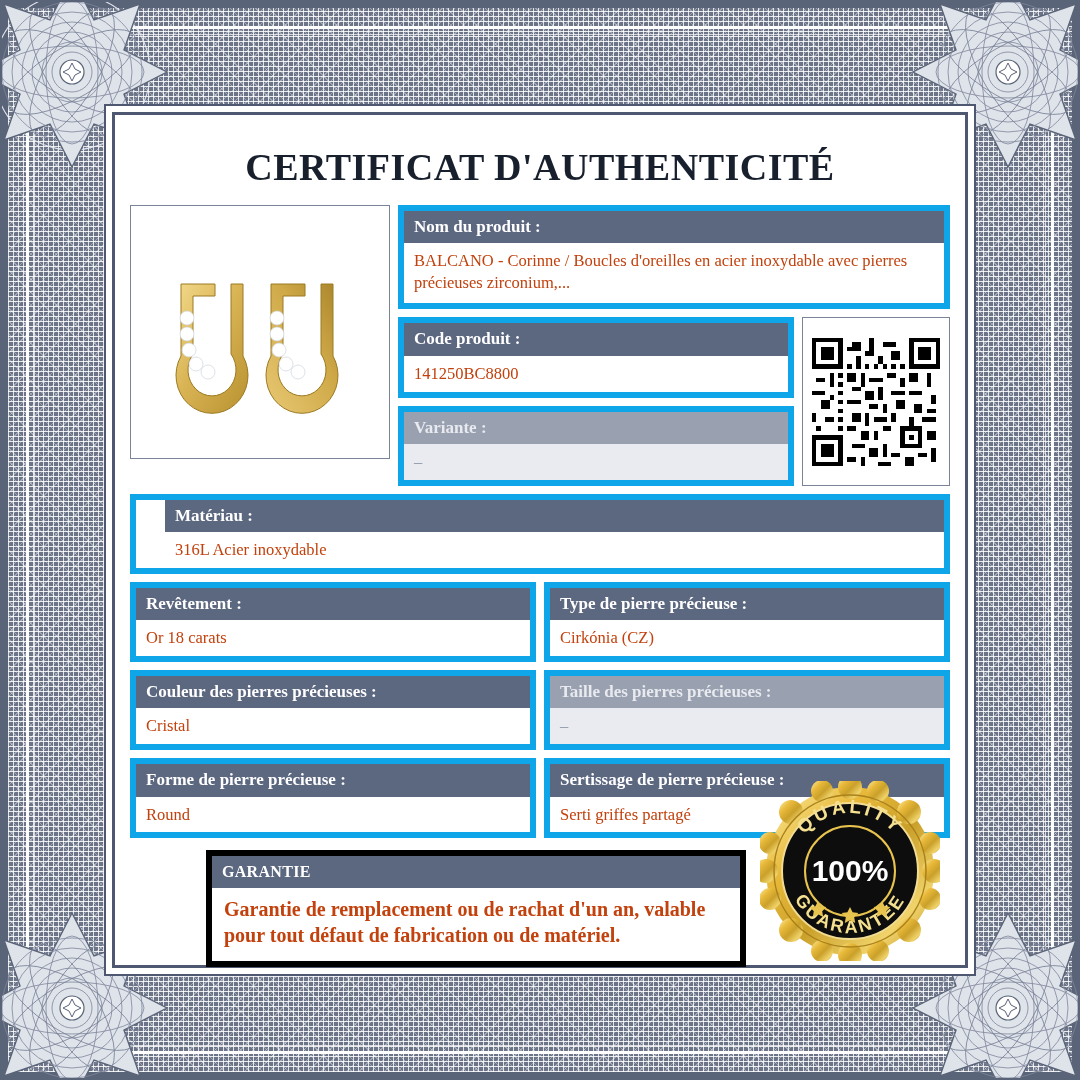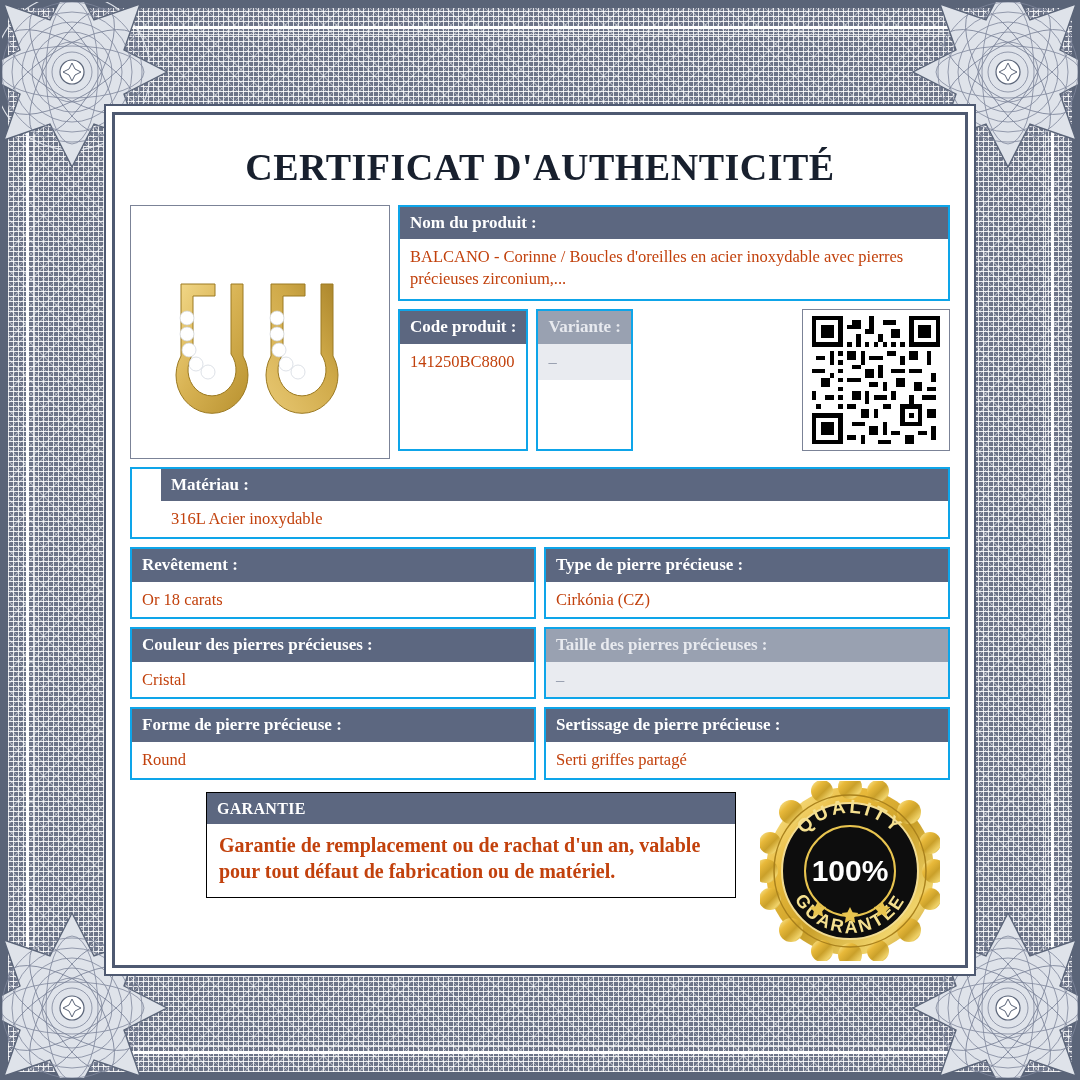--- a/index.html
+++ b/index.html
@@ -90,21 +90,21 @@
     border: 1px solid #7b8397;
     background: #fff;
     display: flex;
     align-items: center;
     justify-content: center;
     flex: 0 0 auto;
   }
 
   .col-right { flex: 1 1 auto; display: flex; flex-direction: column; gap: 8px; }
 
-  .field { border: 2px solid #0ea5e9; }
+  .field { border: 6px solid #0ea5e9; }
   .field-label {
     background: #5c6780;
     color: #ffffff;
     font-weight: bold;
     font-size: 17px;
     padding: 6px 10px;
     line-height: 1.2;
   }
   .field-label.muted { background: #99a1b1; color: #e8eaef; }
   .field-value {
@@ -129,21 +129,21 @@
     box-sizing: border-box;
   }
 
   .half { flex: 1 1 0; }
 
   
   .warranty {
     width: 528px;
     margin-top: 12px;
     margin-left: 76px;
-    border: 1px solid #000000;
+    border: 6px solid #000000;
   }
   .warranty .field-label { font-size: 16px; letter-spacing: .3px; }
   .warranty .field-value {
     font-size: 20px;
     font-weight: bold;
     line-height: 1.33;
     padding: 8px 12px 12px 12px;
   }
 
   
@@ -318,21 +318,21 @@
       </div>
 
       <div class="col-right">
 
         <div class="field">
           <div class="field-label">Nom du produit :</div>
           <div class="field-value two-line">BALCANO - Corinne / Boucles d'oreilles en acier inoxydable avec pierres précieuses zirconium,...</div>
         </div>
 
         <div class="row" style="margin:0;">
-          <div style="flex:1 1 auto; display:flex; gap:8px;">
+          <div style="flex:1 1 auto; display:flex; flex-direction:column; gap:8px;">
             <div class="field">
               <div class="field-label">Code produit :</div>
               <div class="field-value">141250BC8800</div>
             </div>
             <div class="field">
               <div class="field-label muted">Variante :</div>
               <div class="field-value muted">–</div>
             </div>
           </div>
 

